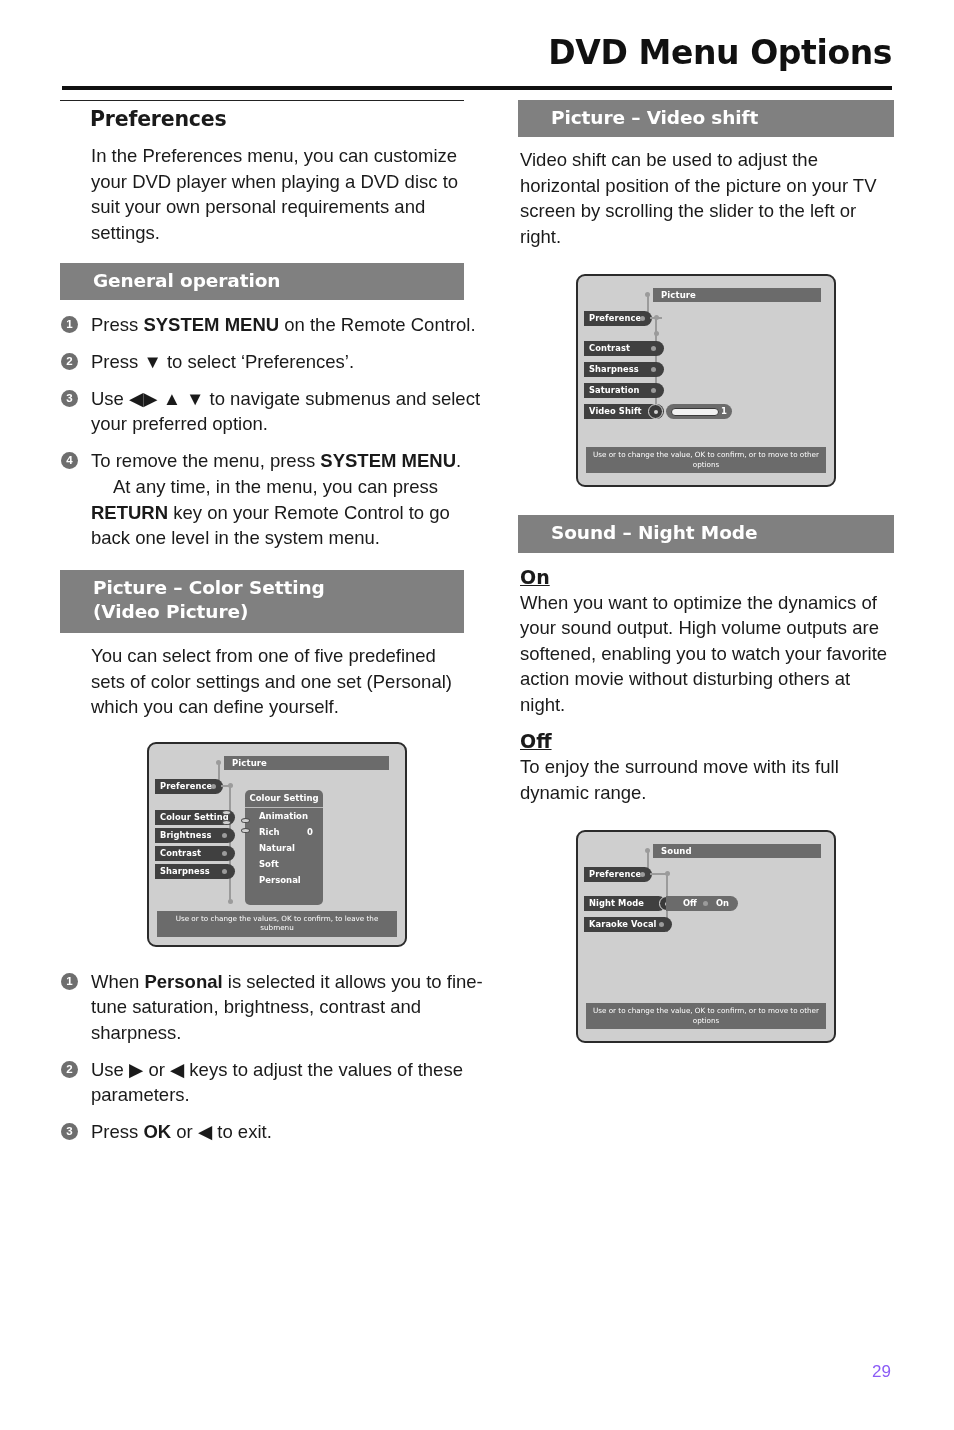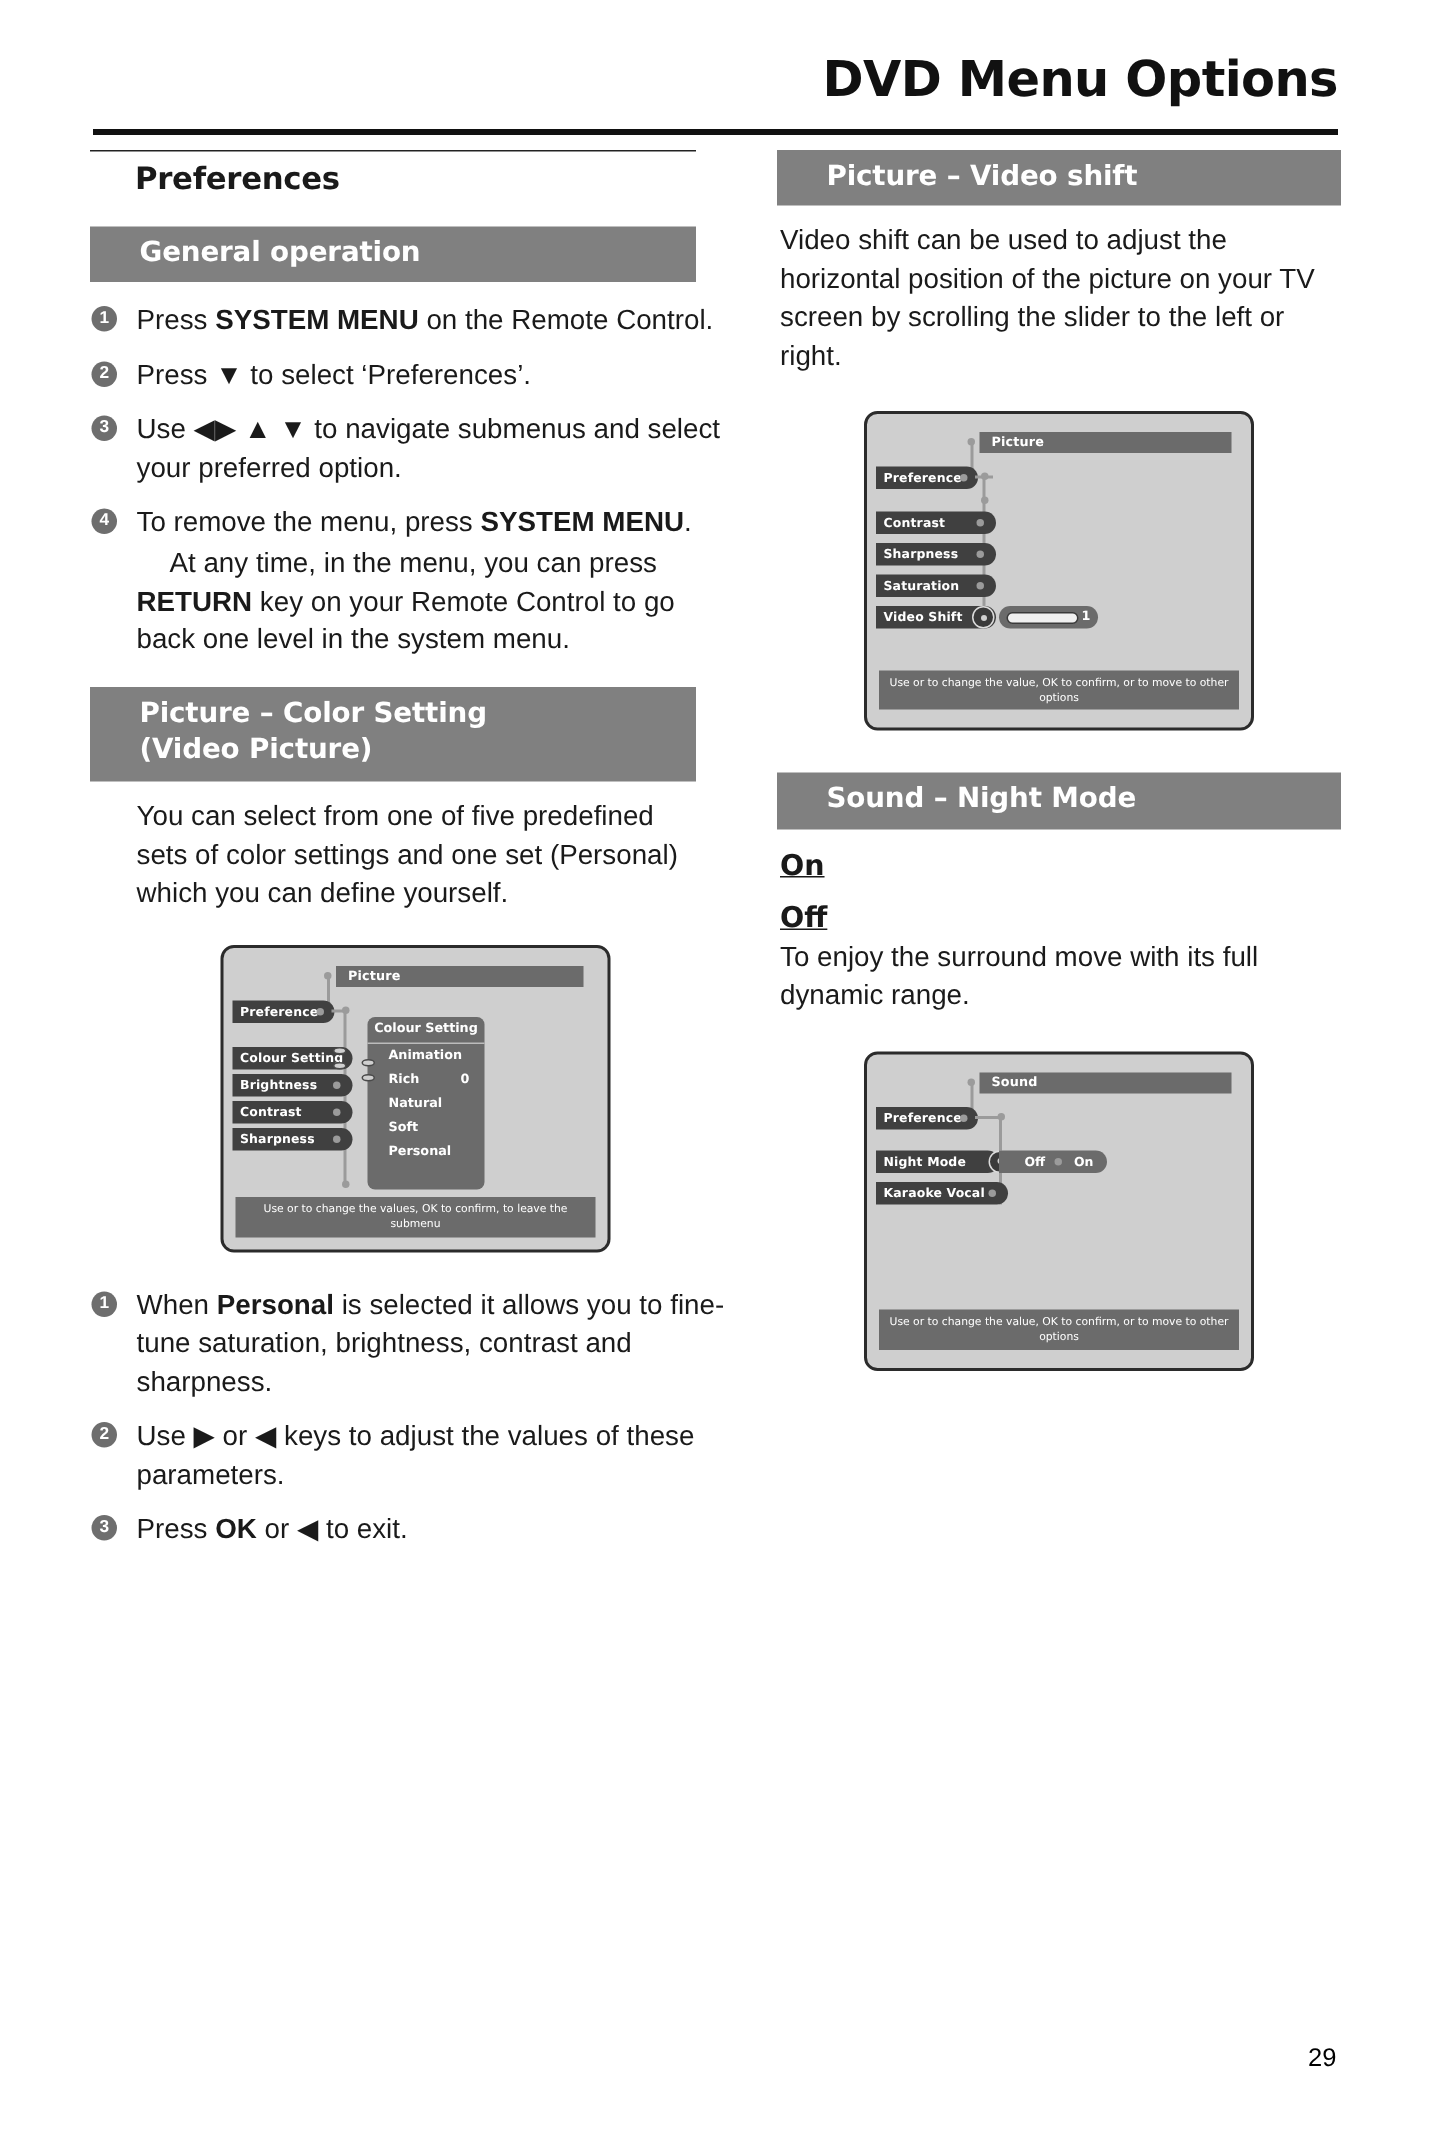--- a/index.html
+++ b/index.html
@@ -303,32 +303,33 @@
     box-sizing: border-box;
     line-height: 1.35;
   }
 
   
   .page-number {
     position: absolute;
     right: 63px;
     bottom: 48px;
     font-size: 17px;
-    color: #000000;
+    color: #8b5cf6;
   }
 </style>
 </head>
 <body>
 
 <div class="page-title">DVD Menu Options</div>
 <div class="title-rule"></div>
 
 <div class="col-left">
 
   <h2 class="section-head">Preferences</h2>
+  <p class="body">In the Preferences menu, you can customize your DVD player when playing a DVD disc to suit your own personal requirements and settings.</p>
 
   <div style="height:18px"></div>
   <div class="bar-head">General operation</div>
 
   <ol class="steps" style="margin-top:12px">
     <li>
       <span class="num">1</span>
       <span>Press <b>SYSTEM MENU</b> on the Remote Control.</span>
     </li>
     <li>
@@ -480,20 +481,21 @@
       </div>
 
       <div class="osd-caption" style="bottom:12px;">Use   or    to change the value, OK to confirm,      or    to move to other options</div>
     </div>
   </div>
 
   <div style="height:28px"></div>
   <div class="bar-head">Sound  –  Night Mode</div>
 
   <div class="sub-head">On</div>
+  <p class="body">When you want to optimize the dynamics of your sound output. High volume outputs are softened, enabling you to watch your favorite action movie without disturbing others at night.</p>
 
   <div class="sub-head">Off</div>
   <p class="body">To enjoy the surround move with its full dynamic range.</p>
 
   <div class="osd" style="width:260px;height:213px;margin:25px 0 0 58px;">
     <div class="stage">
       <div class="node" style="left:67px;top:16px;"></div>
       <div class="vline" style="left:69px;top:19px;height:22px;"></div>
 
       <div class="osd-title" style="left:75px;top:12px;width:168px;">Sound</div>

